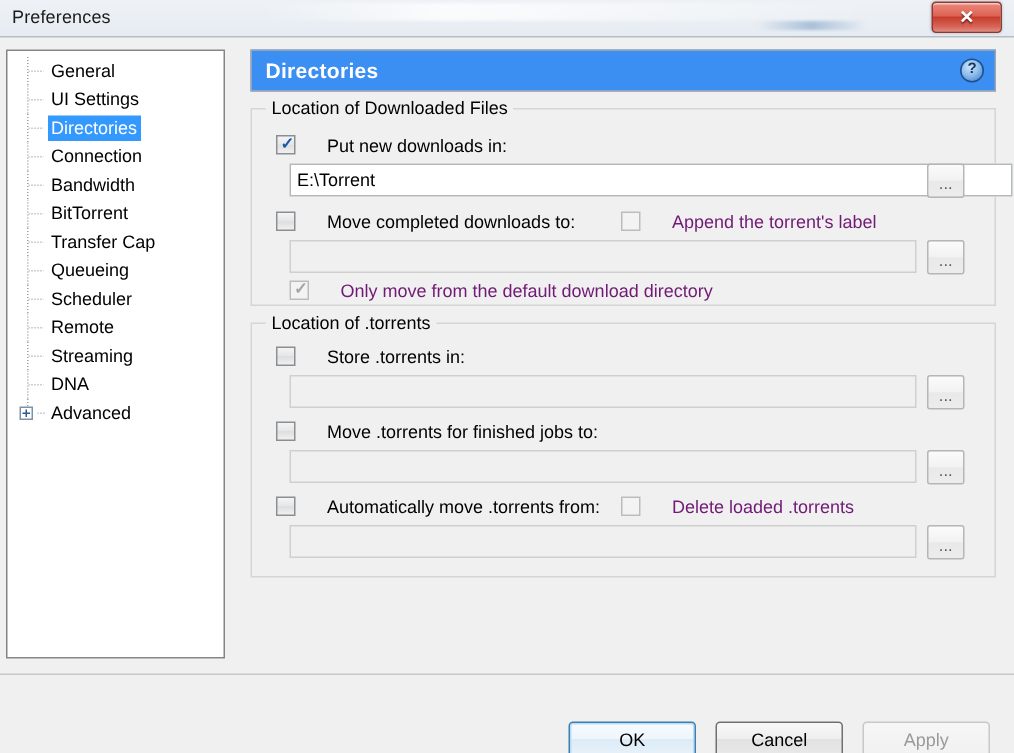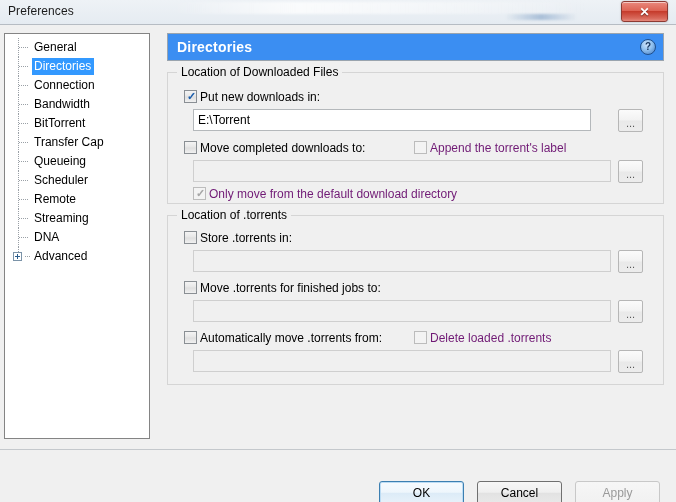--- a/index.html
+++ b/index.html
@@ -249,21 +249,21 @@
   .checkbox .box .tick {
     position: absolute;
     left: 2px; top: 0px;
     width: 9px; height: 11px;
     color: #1b5dab;
     font-size: 11px;
     line-height: 11px;
     font-weight: bold;
   }
   .checkbox .cb-label {
-    margin-left: 3px;
+    margin-left: 21px;
     font-size: 12px;
     color: #000000;
   }
   .checkbox.disabled .box {
     border-color: #bcbcbc;
     background: #f3f3f3;
   }
   .checkbox.disabled .box .tick { color: #a6a6a6; }
   .checkbox.disabled .cb-label { color: #701a75; }
 
@@ -365,20 +365,23 @@
     </div>
   </div>
 
   <div id="client">
 
     <div id="sidebar">
 
       <div class="tree-item" style="margin-top:4px;">
         <span class="label">General</span>
       </div>
+      <div class="tree-item">
+        <span class="label">UI Settings</span>
+      </div>
       <div class="tree-item selected">
         <span class="label">Directories</span>
       </div>
       <div class="tree-item">
         <span class="label">Connection</span>
       </div>
       <div class="tree-item">
         <span class="label">Bandwidth</span>
       </div>
       <div class="tree-item">
@@ -425,21 +428,21 @@
         <span class="gb-title">Location of Downloaded Files</span>
 
         <div class="row" style="left:16px; top:16px;">
           <span class="checkbox">
             <span class="box">
               <span class="tick">✓</span>
             </span>
             <span class="cb-label">Put new downloads in:</span>
           </span>
         </div>
-        <input class="path-input" type="text" style="left: 25px; top: 36px; width: 398px;" value="E:\Torrent">
+        <input class="path-input" type="text" style="left: 25px; top: 36px; width: 482px;" value="E:\Torrent">
         <div class="browse-btn" style="left:450px; top:36px;">
           <span class="dots">...</span>
         </div>
 
         <div class="row" style="left:16px; top:67px;">
           <span class="checkbox">
             <span class="box"></span>
             <span class="cb-label">Move completed downloads to:</span>
           </span>
         </div>

